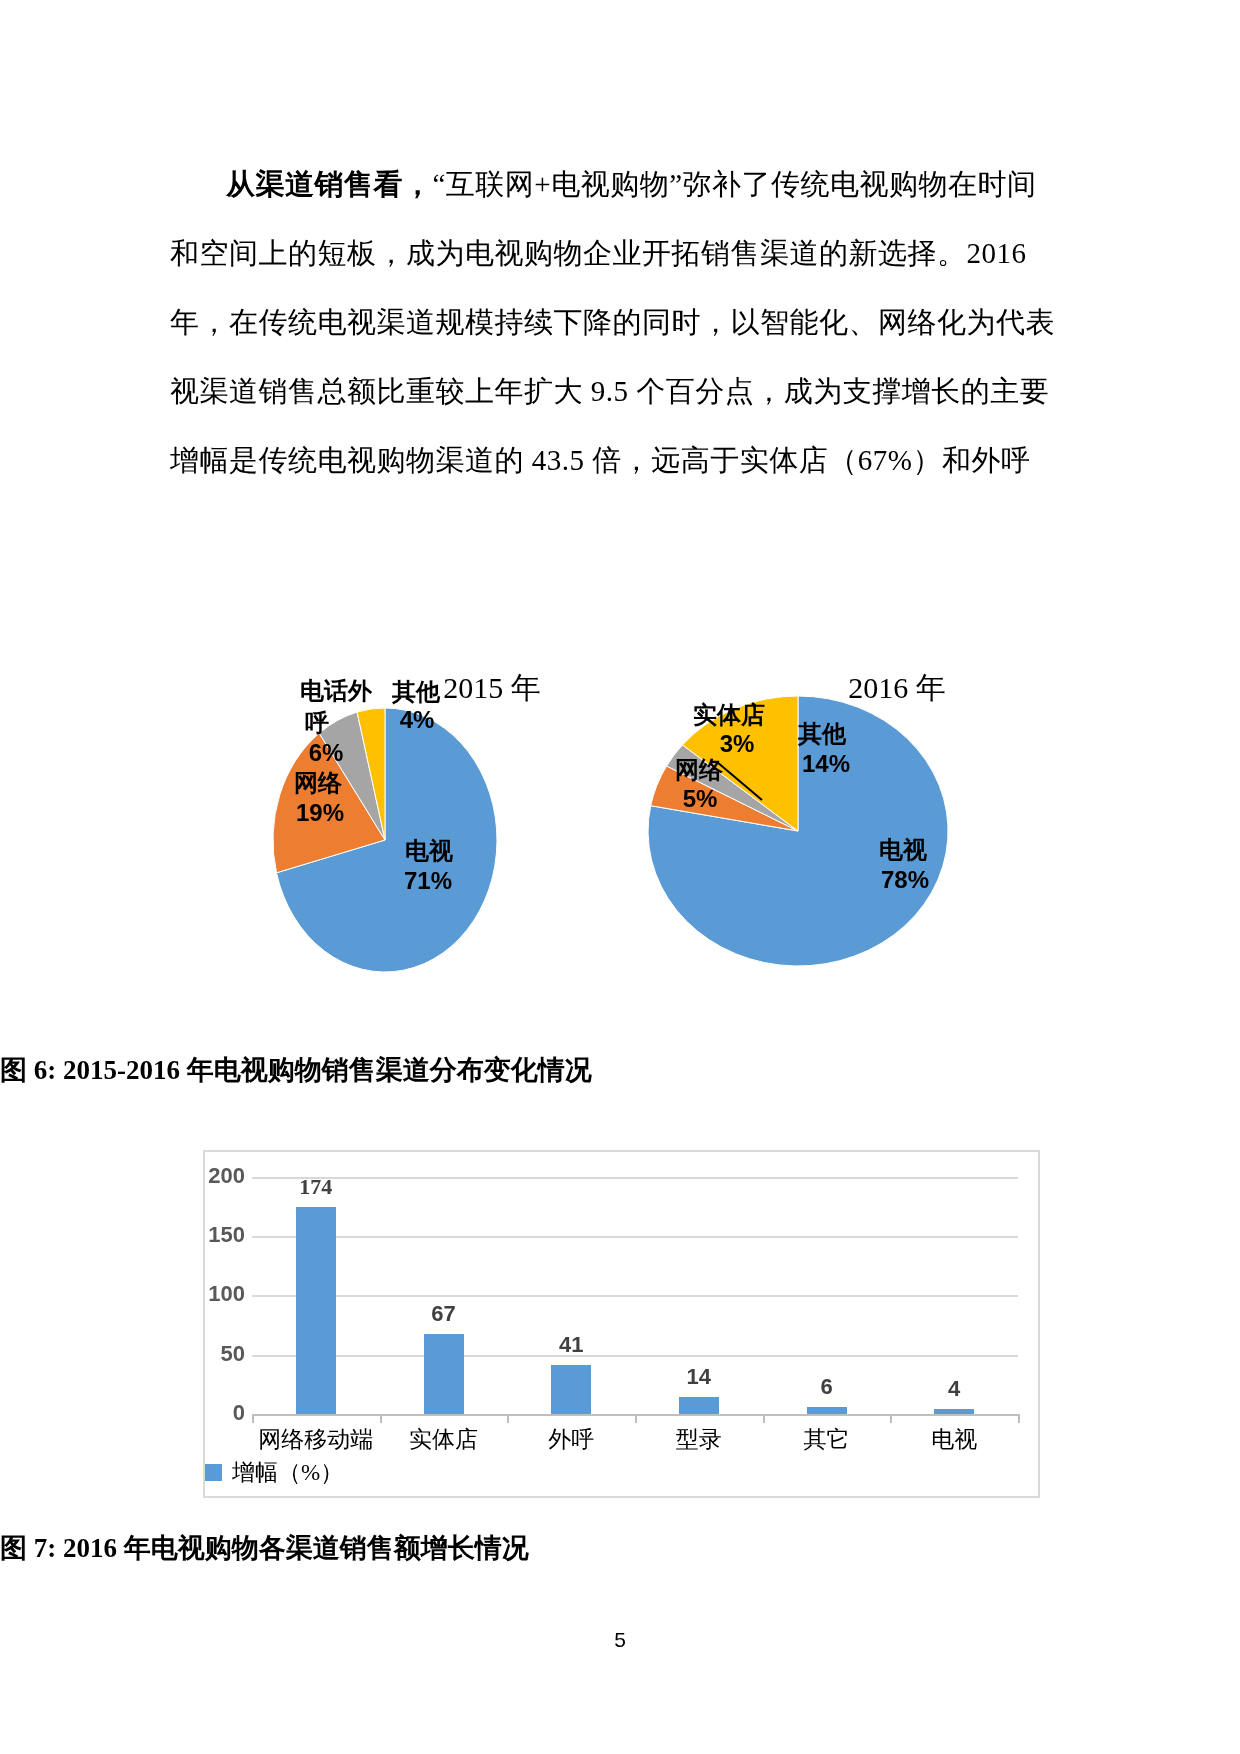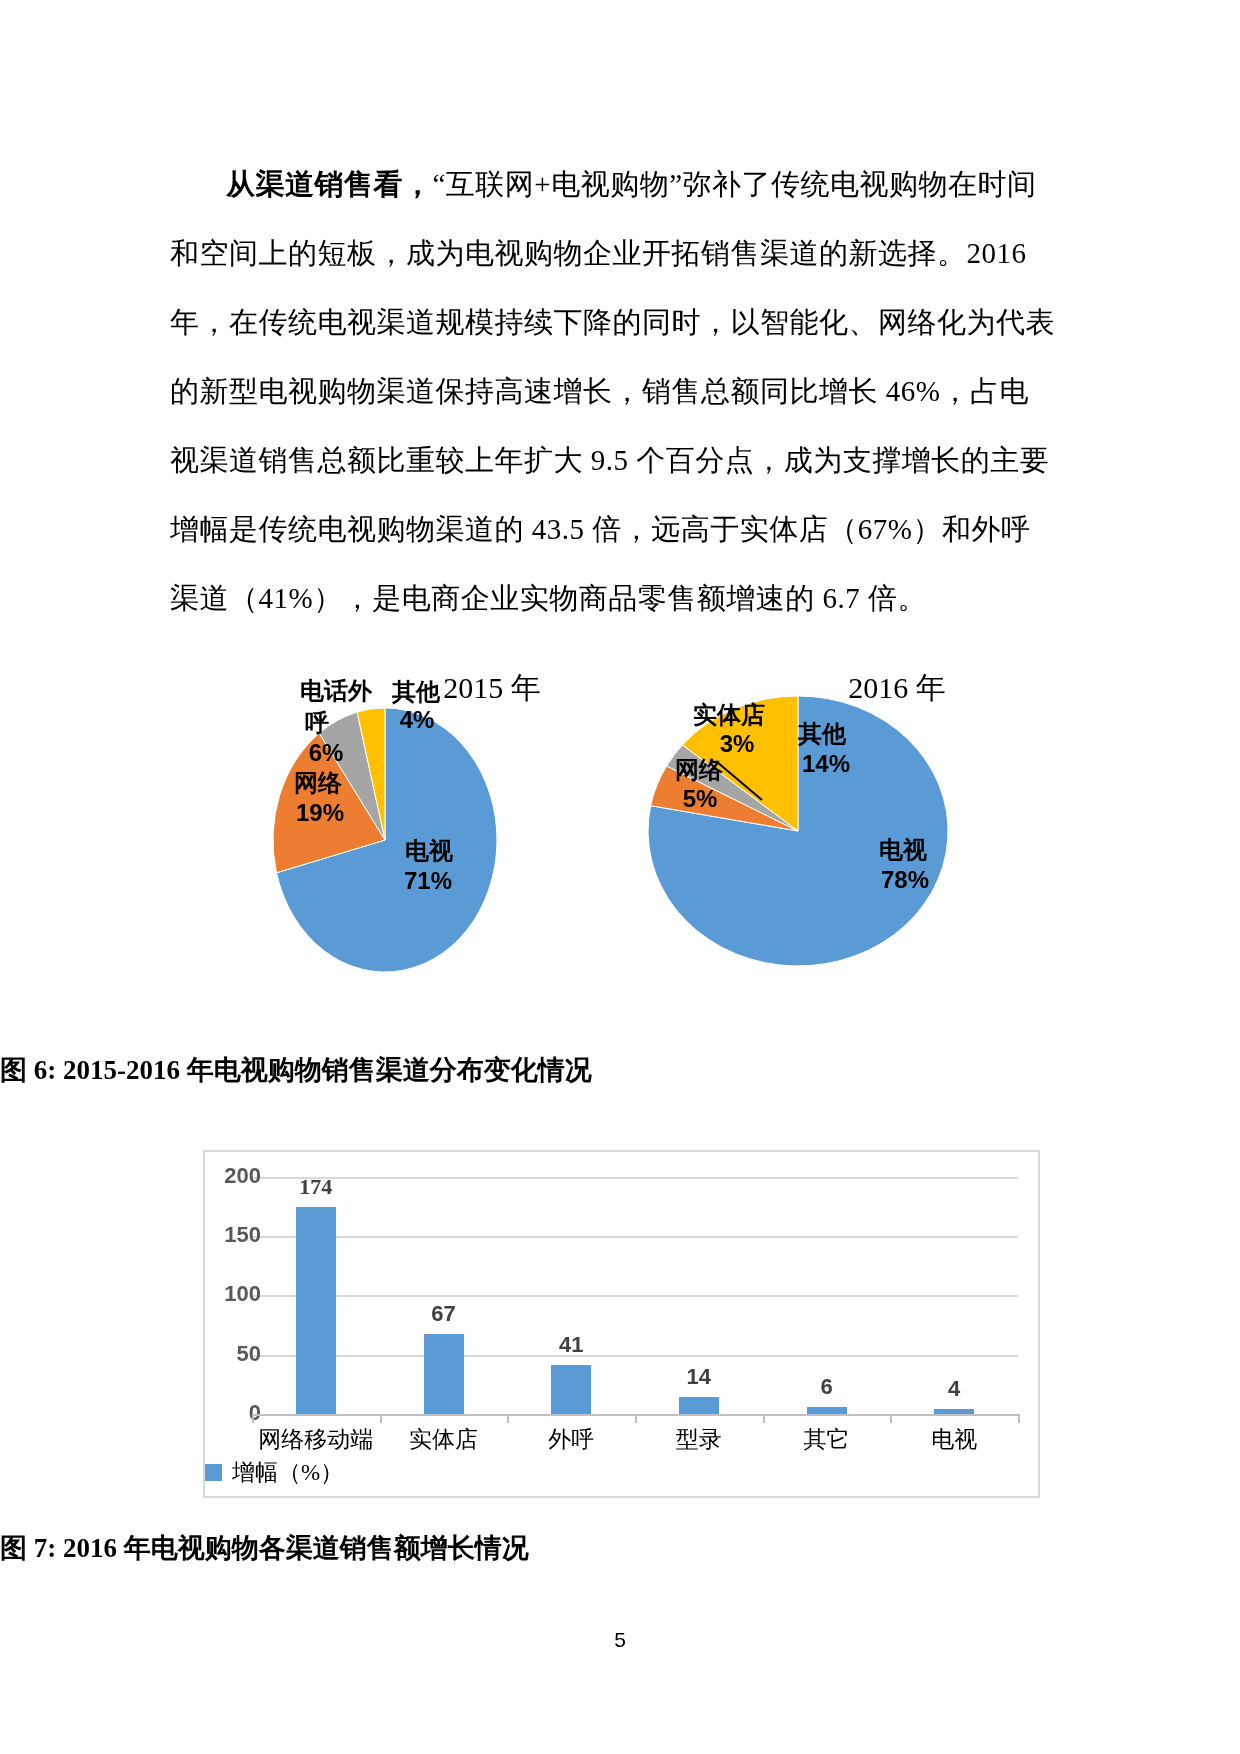--- a/index.html
+++ b/index.html
@@ -24,43 +24,41 @@
   .caption-7{top:1530px;}
   
   .chart-box{position:absolute;left:203px;top:1150px;width:837px;height:348px;
              border:2px solid #d9d9d9;background:#fff;box-sizing:border-box;}
   .gridline{position:absolute;height:2px;background:#d9d9d9;}
   .axis-line{position:absolute;height:2px;background:#bfbfbf;}
   .axis-tick{position:absolute;width:2px;height:9px;background:#bfbfbf;}
   .bar{position:absolute;background:#5b9bd5;}
   .bar-value{position:absolute;width:80px;text-align:center;font-family:"Liberation Sans",sans-serif;
              font-weight:700;font-size:22px;color:#404040;}
-  .ytick{position:absolute;left:16px;width:40px;text-align:right;font-family:"Liberation Sans",sans-serif;
+  .ytick{position:absolute;left:0;width:40px;text-align:right;font-family:"Liberation Sans",sans-serif;
          font-weight:700;font-size:22px;color:#595959;}
   .cat-label{position:absolute;text-align:center;font-size:23px;color:#000;}
   .legend{position:absolute;left:0;width:100%;display:flex;align-items:center;gap:10px;}
   .legend-swatch{width:17px;height:17px;background:#5b9bd5;display:inline-block;}
   .legend-label{font-size:23px;color:#000;}
   
   .page-number{position:absolute;left:0;top:1628px;width:1240px;text-align:center;
                font-size:21px;font-family:"Liberation Sans",sans-serif;color:#000;}
 </style>
 </head>
 <body>
 
 <div class="page">
 
   <div class="paragraph">
       <div class="para-line first"><span class="lead-bold">从渠道销售看，</span>“互联网+电视购物”弥补了传统电视购物在时间</div>
       <div class="para-line">和空间上的短板，成为电视购物企业开拓销售渠道的新选择。2016</div>
       <div class="para-line">年，在传统电视渠道规模持续下降的同时，以智能化、网络化为代表</div>
-      <div class="para-line">的新型电视购物渠道保持高速增长，销售总额同比增长 46%，占电</div>
       <div class="para-line">视渠道销售总额比重较上年扩大 9.5 个百分点，成为支撑增长的主要</div>
       <div class="para-line">增幅是传统电视购物渠道的 43.5 倍，远高于实体店（67%）和外呼</div>
-      <div class="para-line last">渠道（41%），是电商企业实物商品零售额增速的 6.7 倍。</div>
     </div>
 
   <div class="figure-pies">
     <svg id="pie-svg" width="820" height="340" viewBox="0 0 820 340">
         <path d="M 215 175 L 215.0 43.0 A 112 132 0 1 1 106.5 207.8 Z" fill="#5B9BD5" stroke="#ffffff" stroke-width="1"></path>
         <path d="M 215 175 L 106.5 207.8 A 112 132 0 0 1 149.2 68.2 Z" fill="#ED7D31" stroke="#ffffff" stroke-width="1"></path>
         <path d="M 215 175 L 149.2 68.2 A 112 132 0 0 1 187.1 47.1 Z" fill="#A5A5A5" stroke="#ffffff" stroke-width="1"></path>
         <path d="M 215 175 L 187.1 47.1 A 112 132 0 0 1 215.0 43.0 Z" fill="#FFC000" stroke="#ffffff" stroke-width="1"></path>
         <text x="322" y="26" text-anchor="middle" dominant-baseline="middle" class="pie-title">2015 年</text>
         <text x="259" y="188" text-anchor="middle" dominant-baseline="middle" class="pie-lab">电视</text>

